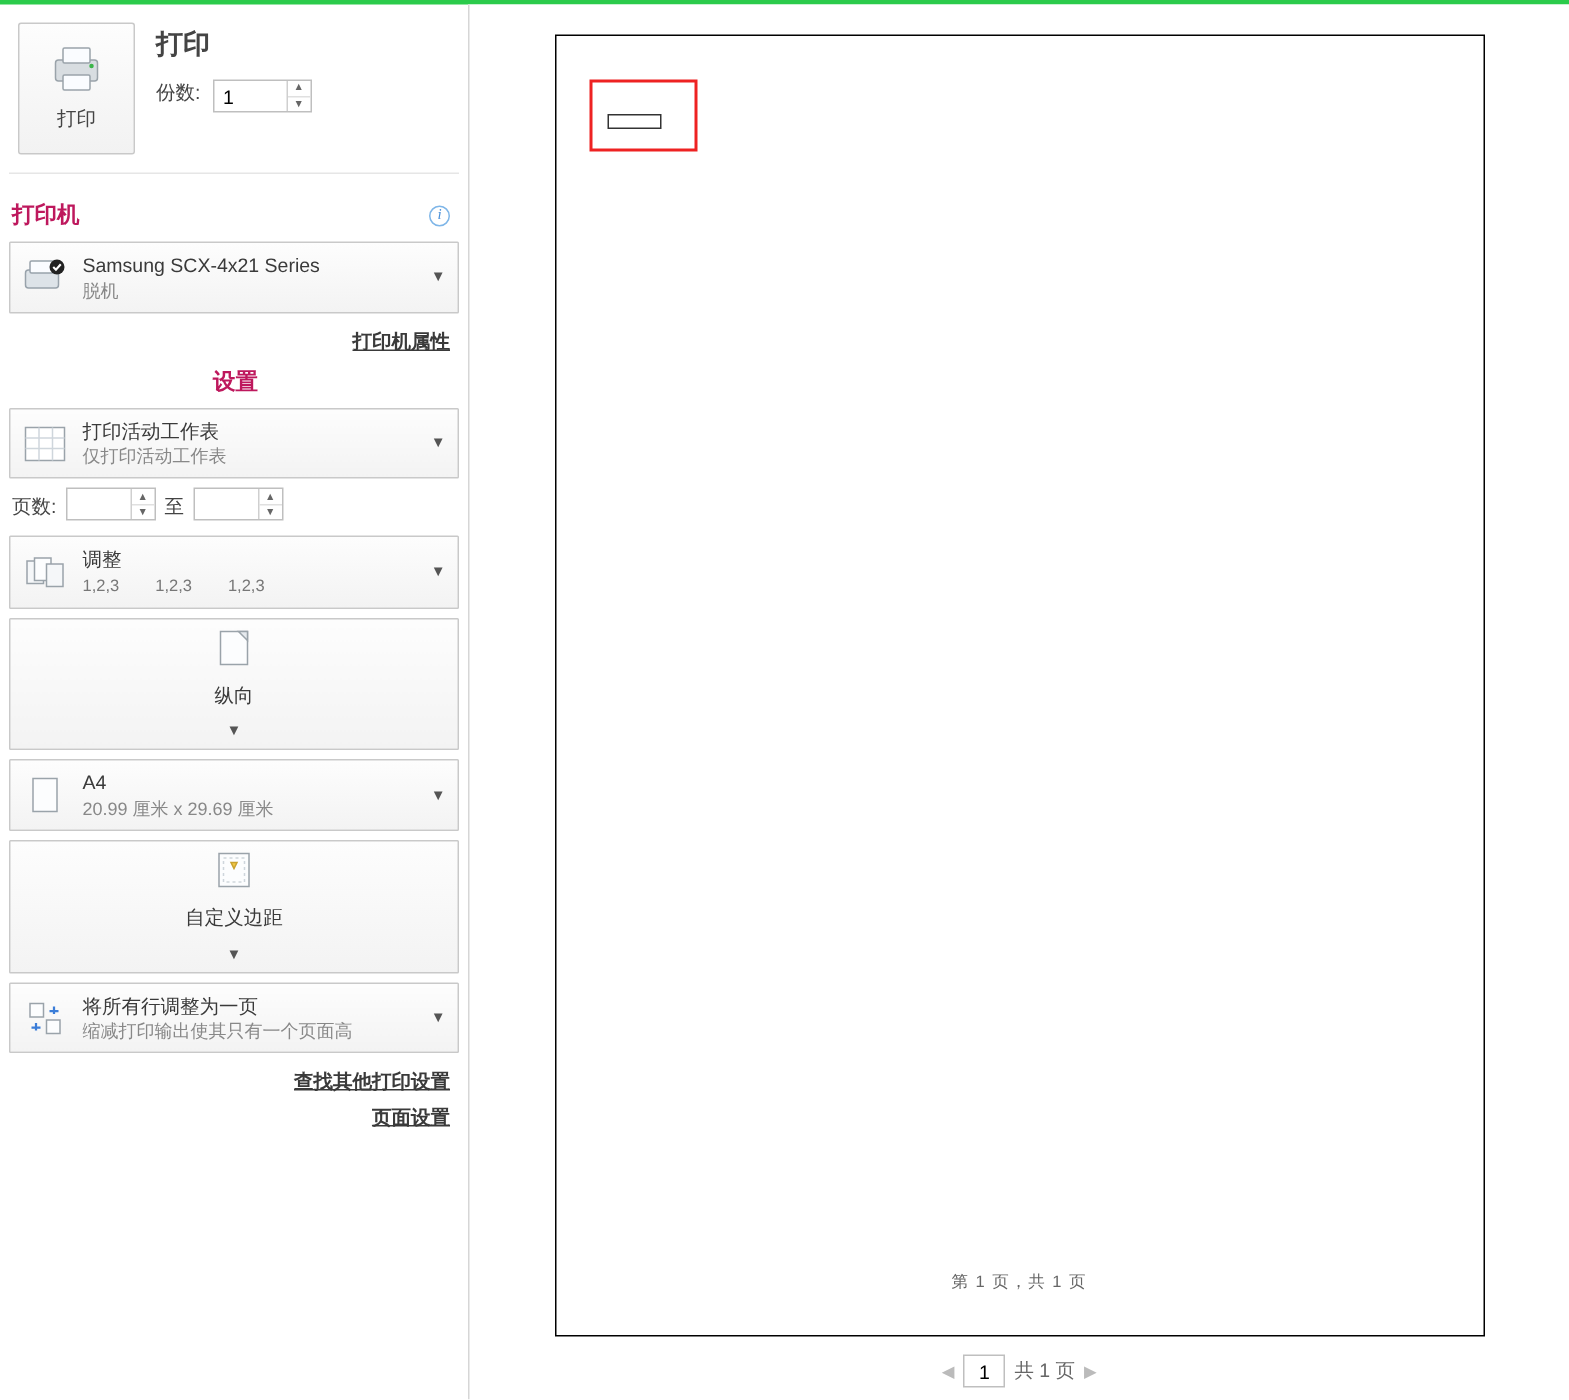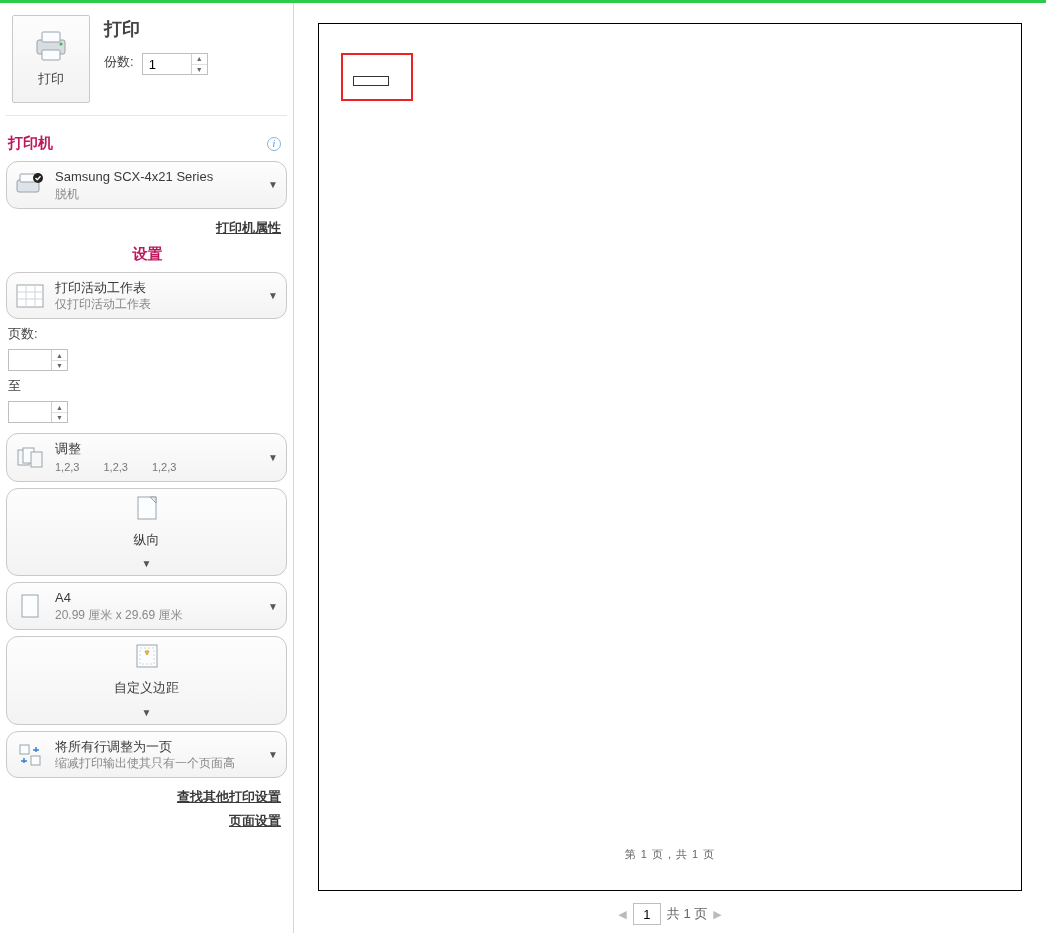--- a/index.html
+++ b/index.html
@@ -27,21 +27,21 @@
   .preview-area {
     flex: 1;
     border-left: 1px solid #d6d6d6;
     display: flex;
     flex-direction: column;
     align-items: center;
     padding: 20px 24px 6px 24px;
     background: #fff;
   }
   .page-preview {
-    width: 704px;
+    width: 620px;
     height: 868px;
     border: 1px solid #000;
     background: #fff;
     position: relative;
     margin-bottom: 12px;
   }
   .red-box {
     position: absolute;
     top: 29px;
     left: 22px;
@@ -184,21 +184,21 @@
     display: flex;
     align-items: center;
     justify-content: center;
     font-style: italic;
     font-family: Georgia, serif;
     cursor: pointer;
   }
 
   .combo {
     border: 1px solid #c9c9c9;
-    border-radius: 12px;
+    border-radius: 1px;
     background: linear-gradient(#fdfdfd, #f3f3f3);
     display: flex;
     align-items: center;
     padding: 6px 8px;
     gap: 10px;
     cursor: pointer;
     margin-bottom: 6px;
     min-height: 44px;
   }
   .combo.short { min-height: 38px; flex-direction: column; }
@@ -216,24 +216,23 @@
     line-height: 1.35;
   }
   .combo .text .primary { color: #3a3a3a; }
   .combo .text .secondary { color: #888; font-size: 12px; }
   .combo .chev {
     color: #555;
     font-size: 10px;
   }
   .pages-row {
     display: flex;
-    align-items: flex-start;
+    align-items: flex-end;
     gap: 6px;
     margin: 4px 0 10px 2px;
-    flex-direction: column;
   }
   .link-row {
     text-align: right;
     padding: 4px 6px 0 0;
     margin-top: 2px;
     font-weight: bold;
   }
   .link {
     color: #3a3a3a;
     text-decoration: underline;

